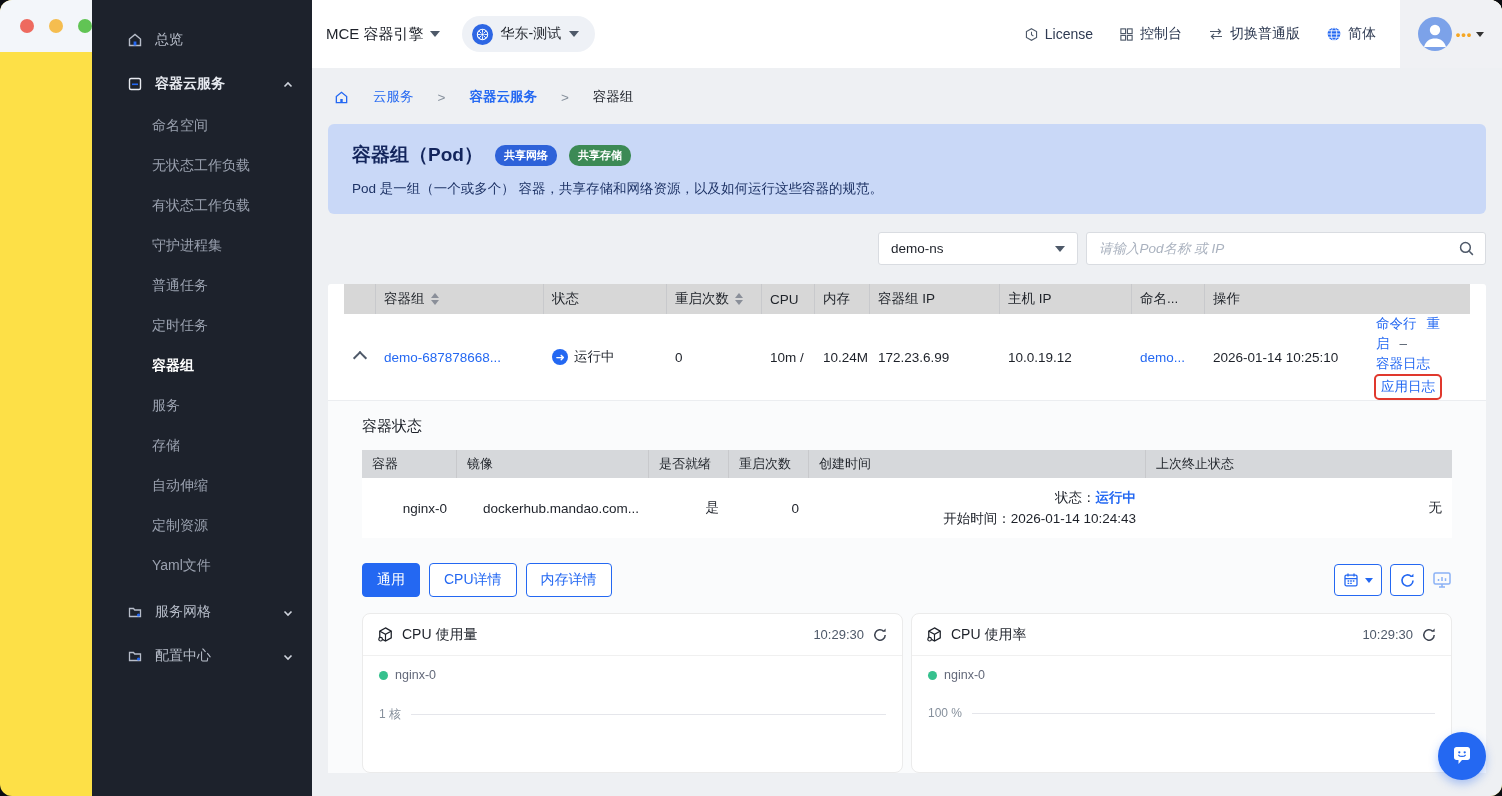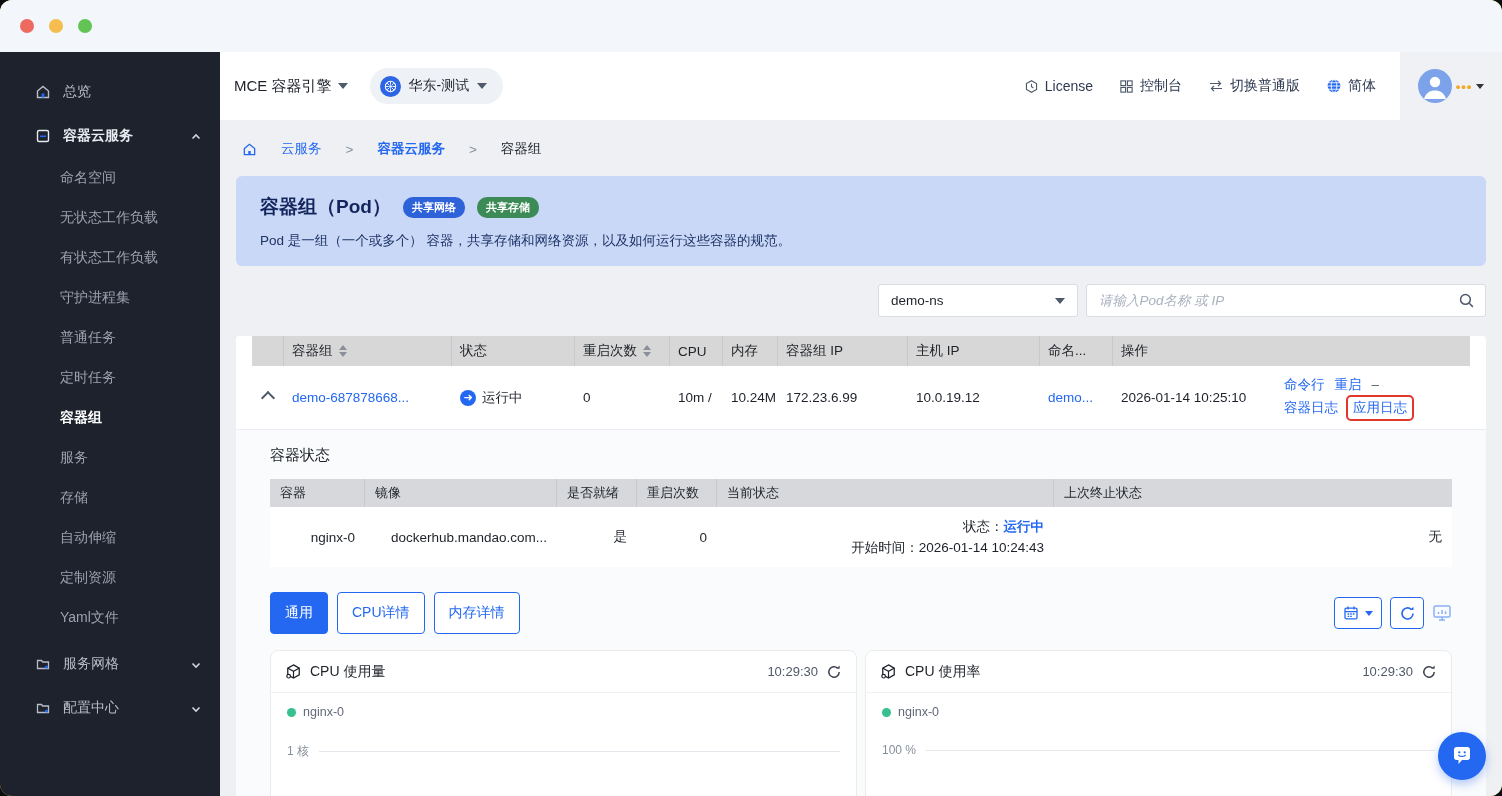--- a/index.html
+++ b/index.html
@@ -1,18 +1,18 @@
 <!DOCTYPE html>
 <html><head>
 <meta charset="utf-8">
 <style>
   * { box-sizing: border-box; margin: 0; padding: 0; }
   html,body { background:#0b0d12; font-family:"Liberation Sans","DejaVu Sans",sans-serif; }
   .window { width:1502px; height:796px; border-radius:12px; overflow:hidden; background:#fde047;
-            display:flex; flex-direction:column; position:relative; }
+            display:flex; flex-direction:row; position:relative; }
 
   
   .titlebar { height:52px; flex:0 0 52px; background:#f3f6fa; display:flex; align-items:center; padding-left:20px; gap:15px; }
   .tl-dot { width:14px; height:14px; border-radius:50%; }
   .tl-red{background:#ee6a5f;} .tl-yellow{background:#f5bd4f;} .tl-green{background:#61c454;}
 
   .main { flex:1; display:flex; min-height:0; }
 
   
   .sidebar { width:220px; flex:0 0 220px; background:#1d222c; color:#9aa1af; font-size:14px; padding-top:18px; overflow:hidden; }
@@ -111,21 +111,21 @@
   .ct-row { display:flex; background:#fff; min-height:60px; align-items:center; font-size:13.5px; color:#1d2129; }
   .ct-row .cell { padding:0 10px; }
   .cc1{width:95px;flex:0 0 95px;} .cc2{width:192px;flex:0 0 192px;} .cc3{width:80px;flex:0 0 80px;}
   .cc4{width:80px;flex:0 0 80px;} .cc5{width:337px;flex:0 0 337px;} .cc6{flex:1;}
   .state-grid { line-height:21px; }
   .state-grid .k { display:inline-block; min-width:66px; color:#1d2129; }
   .state-run { color:#2468f2; font-weight:bold; }
 
   
   .tabs-row { margin-top:25px; display:flex; align-items:center; }
-  .tab-btn { height:42px; padding:0 14px; border:1px solid #2468f2; border-radius:4px; margin-right:9px; background:#fff; color:#2468f2; font-size:14px; display:flex; align-items:center; cursor:pointer; font-family:inherit; }
+  .tab-btn { height:34px; padding:0 14px; border:1px solid #2468f2; border-radius:4px; margin-right:9px; background:#fff; color:#2468f2; font-size:14px; display:flex; align-items:center; cursor:pointer; font-family:inherit; }
   .tab-btn.active { background:#2468f2; color:#fff; }
   .tools { margin-left:auto; display:flex; align-items:center; gap:8px; }
   .tool-btn { height:32px; border:1px solid #2468f2; border-radius:4px; background:#fff; display:flex; align-items:center; justify-content:center; gap:6px; color:#2468f2; cursor:pointer; padding:0 8px; }
   .tool-btn.sq { width:34px; padding:0; }
   .monitor-ic { color:#8ab1f5; display:flex; align-items:center; cursor:pointer; }
 
   
   .charts { margin-top:16px; display:flex; gap:8px; }
   .chart-card { background:#fff; border:1px solid #ebebeb; border-radius:8px; flex:1; height:160px; overflow:hidden; }
   .chart-head { height:42px; display:flex; align-items:center; padding:0 14px; border-bottom:1px solid #f0f0f0; gap:8px; }
@@ -381,21 +381,21 @@
 
           <div class="detail">
             <div class="detail-title">容器状态</div>
 
             <div class="ctable">
               <div class="ct-head">
                 <div class="cell cc1">容器</div>
                 <div class="cell cc2">镜像</div>
                 <div class="cell cc3">是否就绪</div>
                 <div class="cell cc4">重启次数</div>
-                <div class="cell cc5">当前状态</div>
+                <div class="cell cc5">创建时间</div>
                 <div class="cell cc6">上次终止状态</div>
               </div>
               <div class="ct-row">
                 <div class="cell cc1">nginx-0</div>
                 <div class="cell cc2">dockerhub.mandao.com...</div>
                 <div class="cell cc3">是</div>
                 <div class="cell cc4">0</div>
                 <div class="cell cc5">
                   <div class="state-grid">
                     <span class="k">状态：</span><span class="state-run">运行中</span><br>

